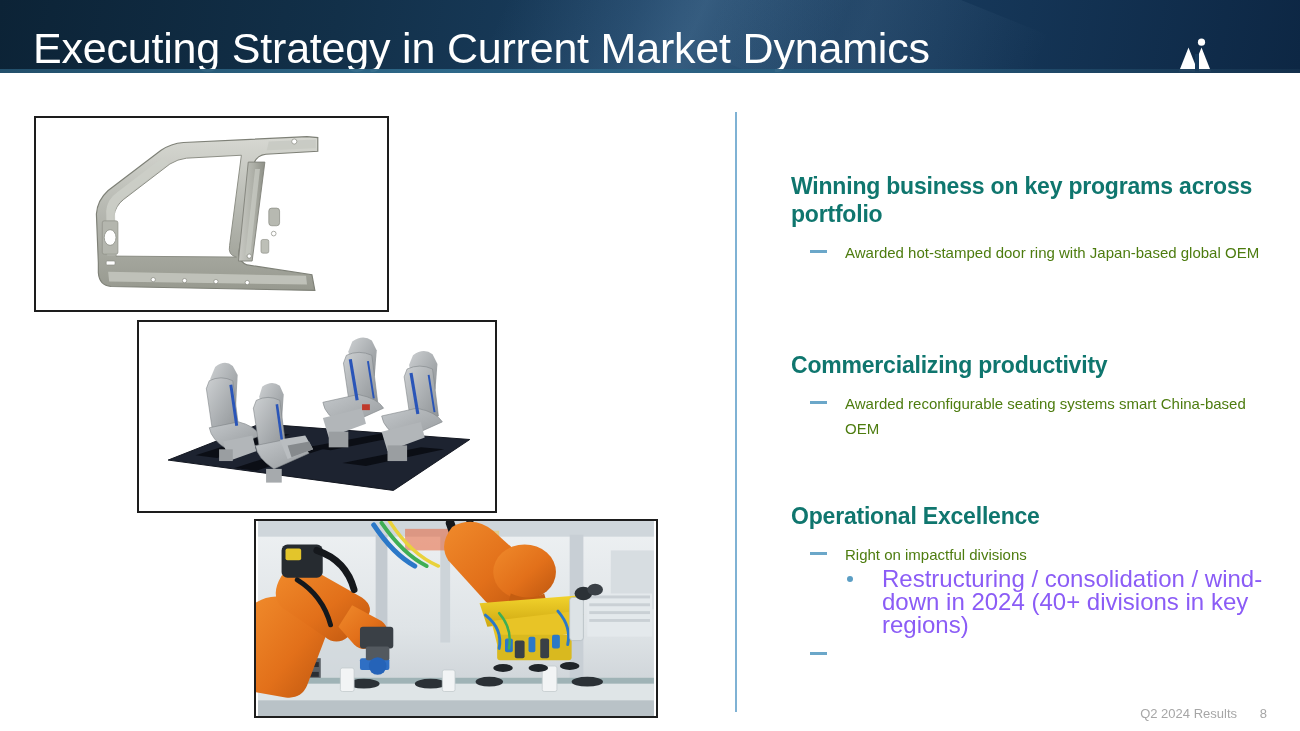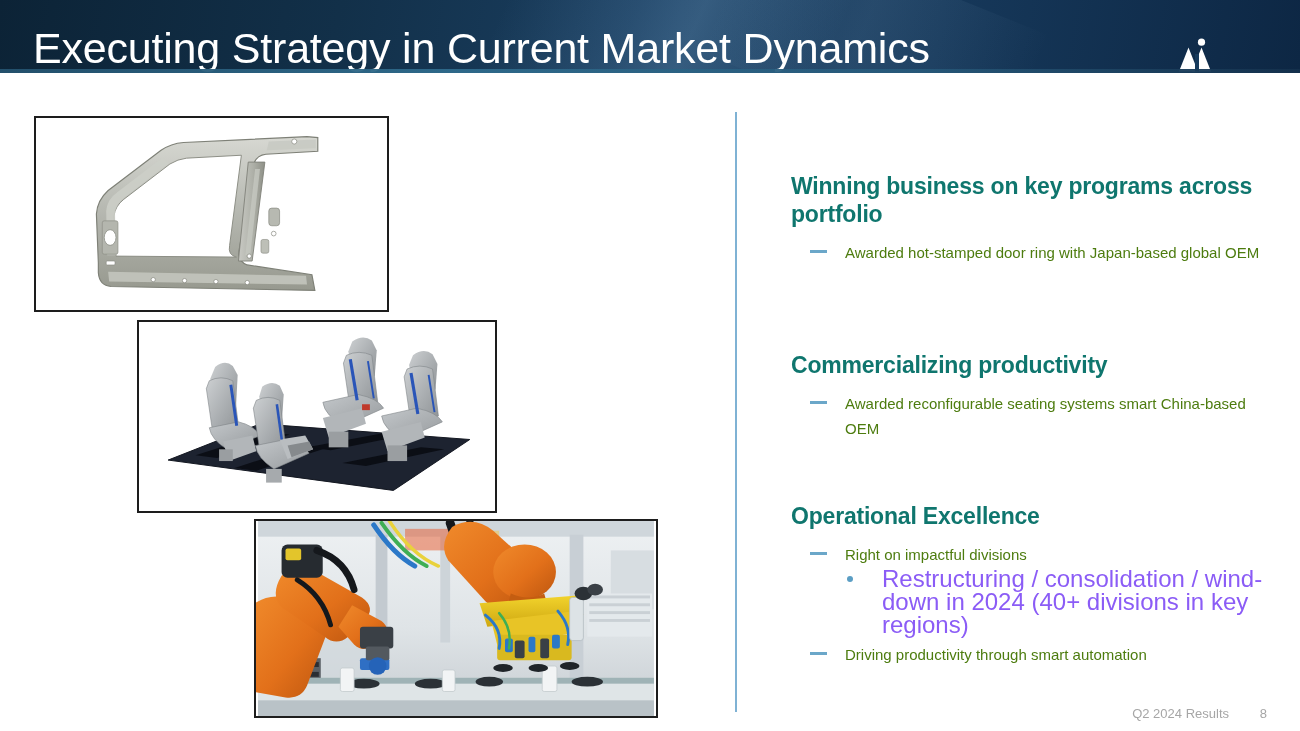--- a/index.html
+++ b/index.html
@@ -171,21 +171,21 @@
     background: #5b9ec4;
   }
 
   
   #footer {
     position: absolute;
     right: 33px;
     bottom: 9px;
     display: flex;
     align-items: baseline;
-    gap: 28px;
+    gap: 20px;
     color: #a6a6a6;
     font-size: 13px;
     line-height: 16px;
   }
   #footer-page { min-width: 10px; text-align: right; }
 </style>
 </head>
 <body>
 
 <div id="slide">
@@ -469,21 +469,20 @@
         </li>
         <li class="bullet-l2">
           <span class="dot"></span>
           <span>Restructuring /  consolidation / wind-down in 2024 (40+ divisions in key regions)</span>
         </li>
         <li class="bullet-l1">
           <span class="dash"></span>
         </li>
         <li class="bullet-l1">
           <span class="dash"></span>
-          <span>Driving productivity through smart automation</span>
         </li>
       </ul>
     </section>
 
   </div>
 
   <div id="footer">
     <span id="footer-deck">Q2 2024 Results</span>
     <span id="footer-page">8</span>
   </div>

